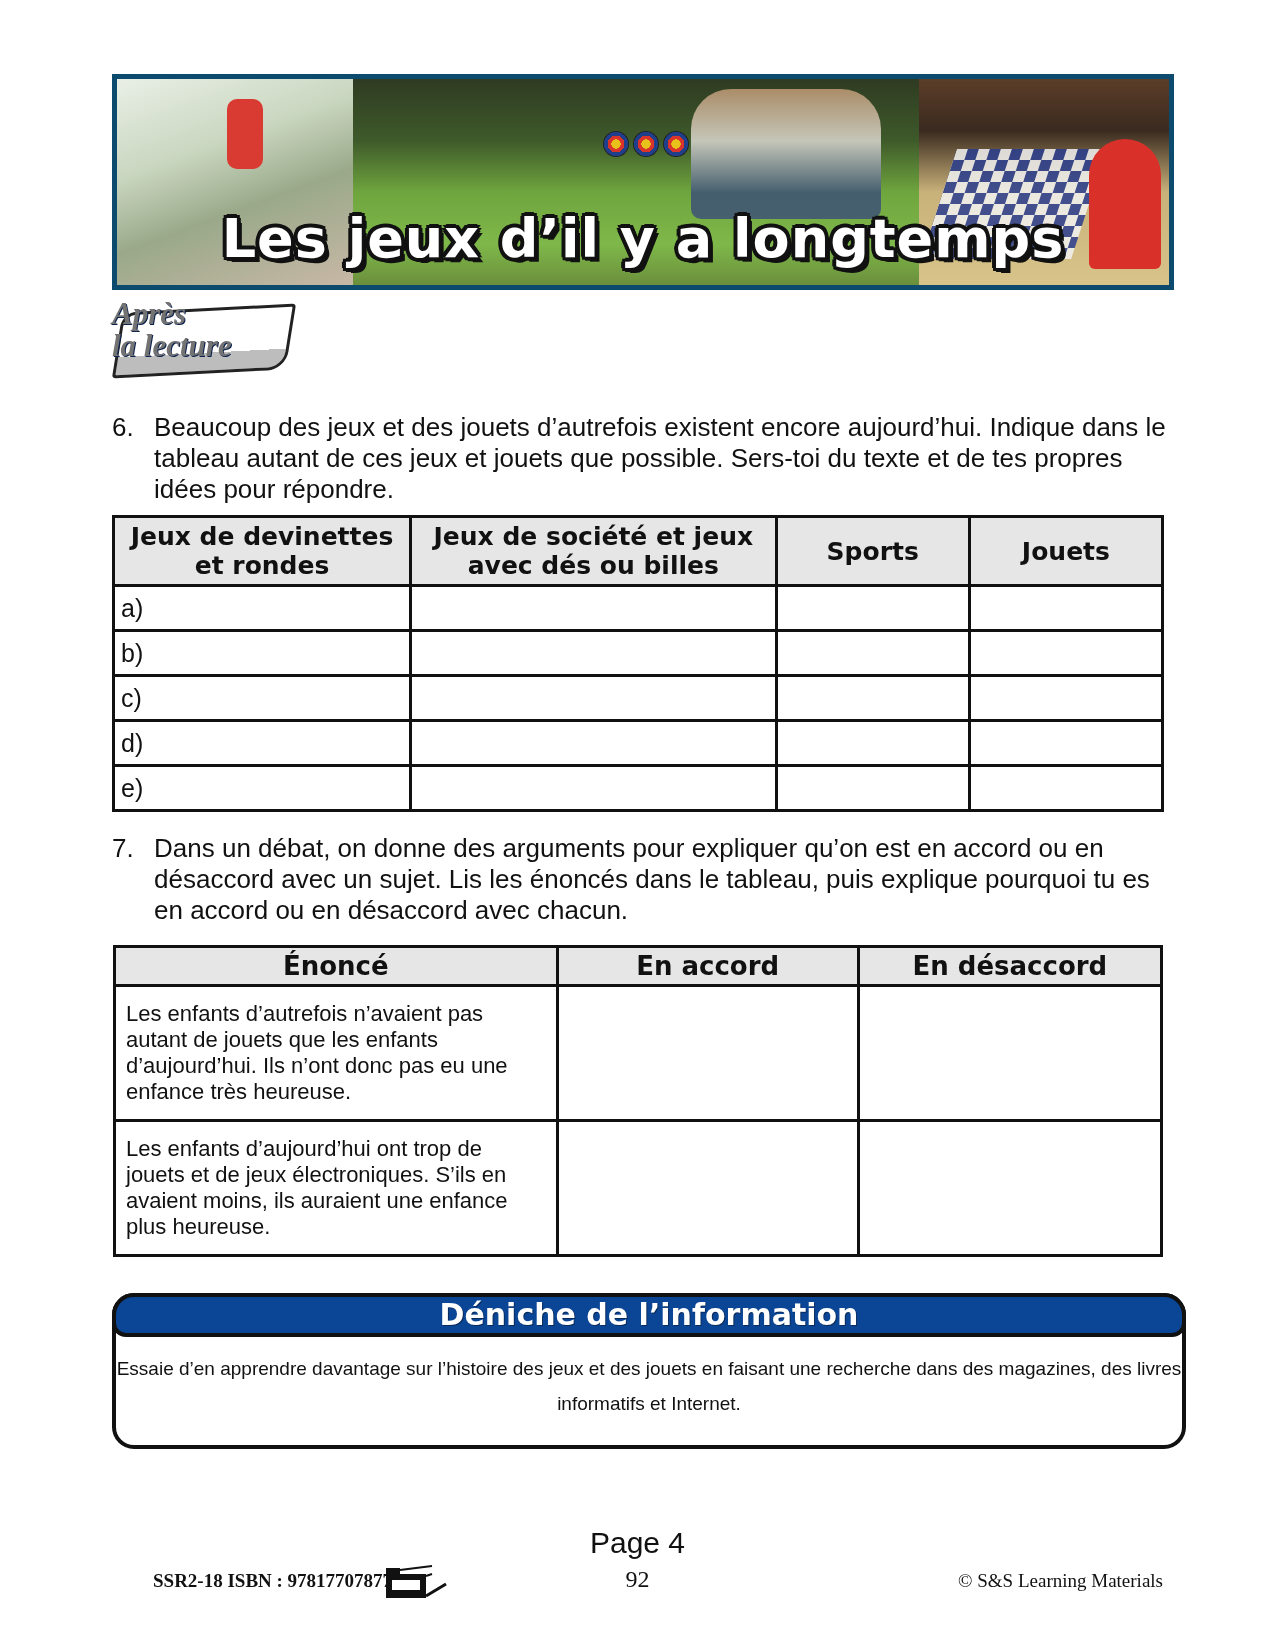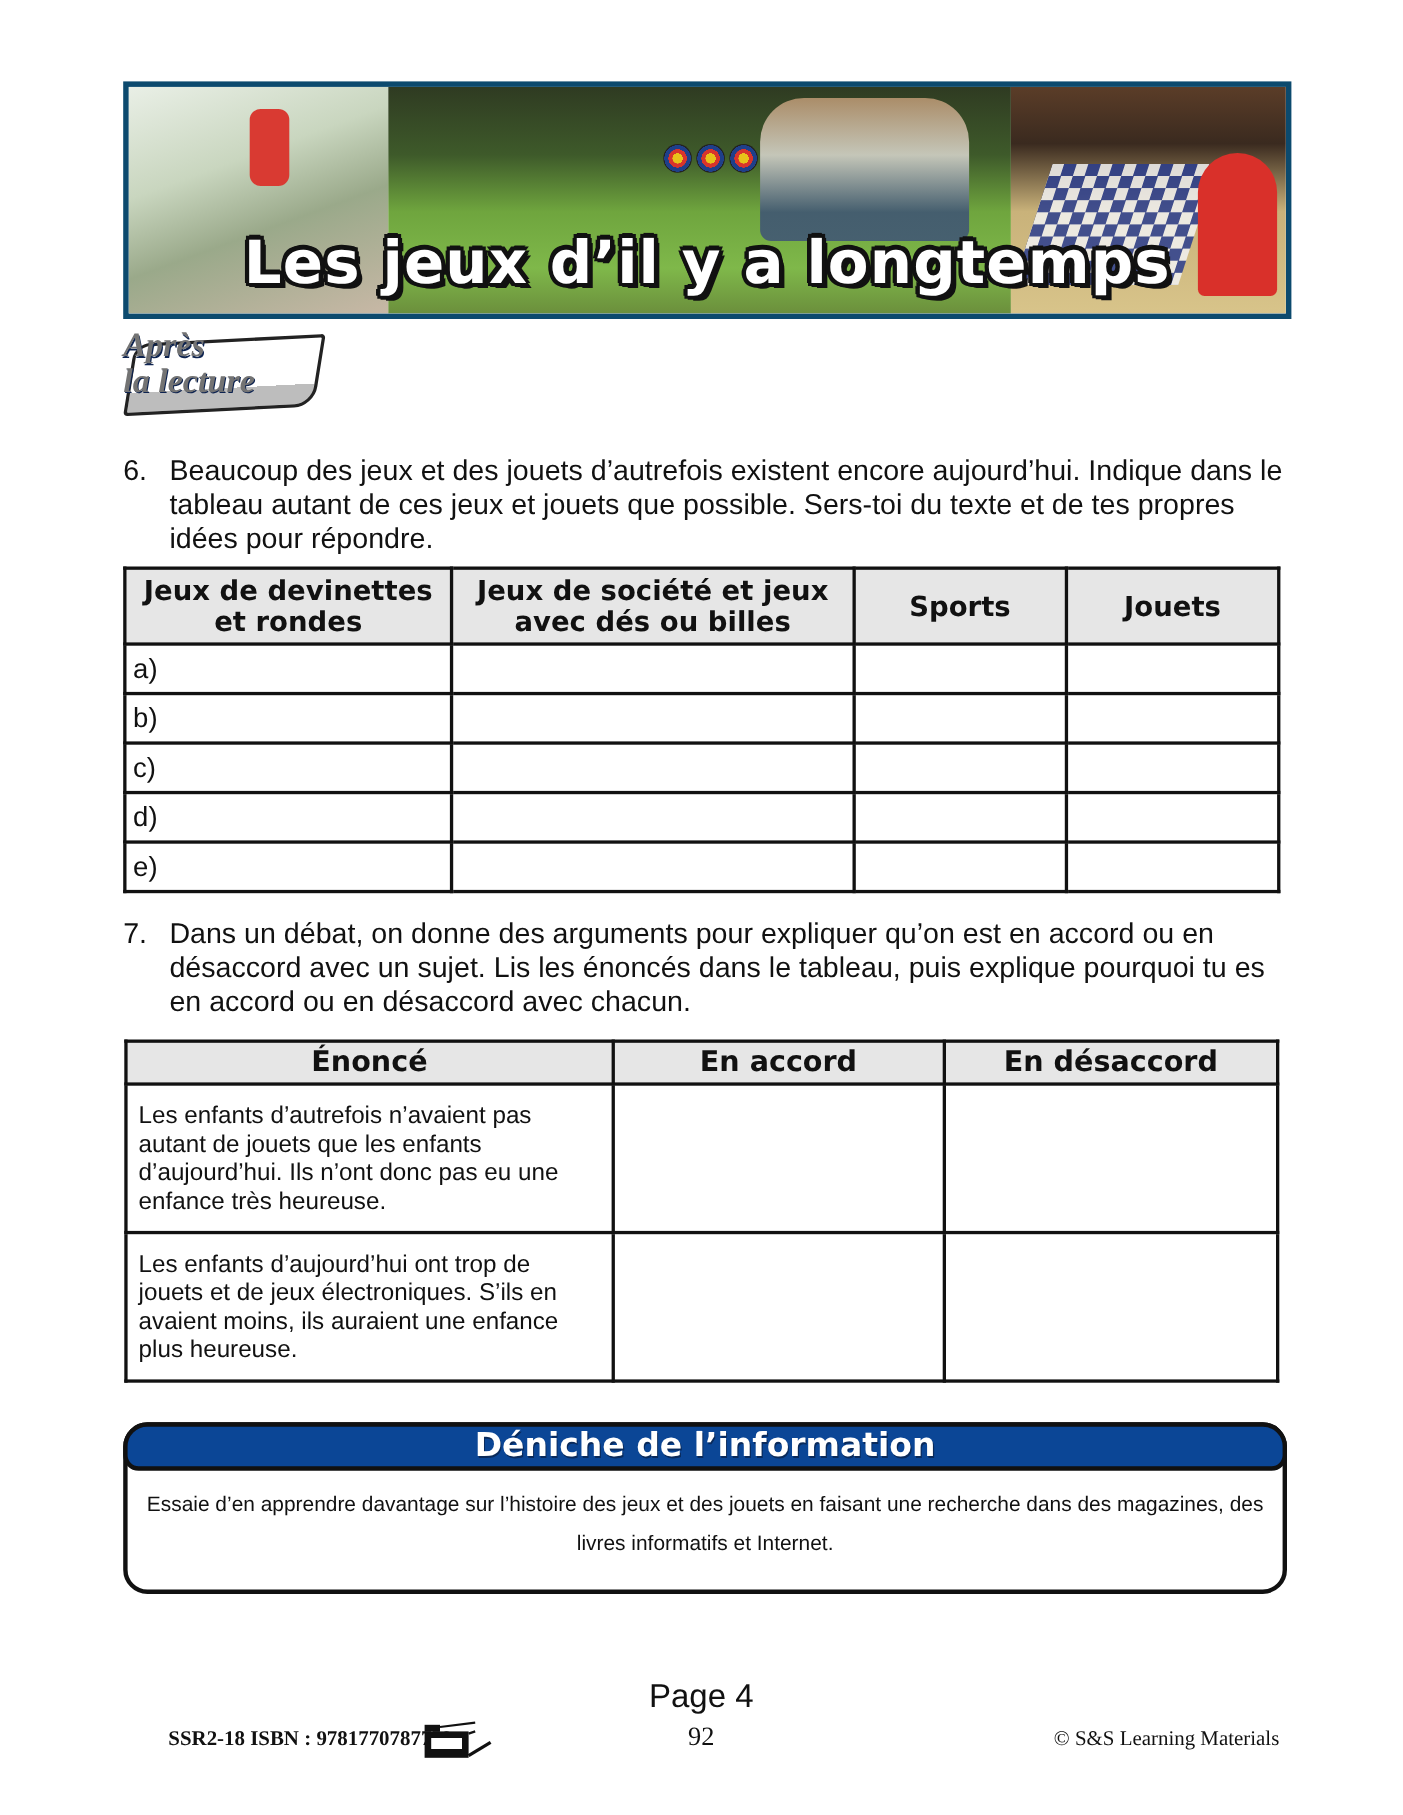--- a/index.html
+++ b/index.html
@@ -49,21 +49,21 @@
   .t1 { left:112px; top:515px; width:1052px;border-radius:31px; }
   .t1 th { height:64px; }
   .t1 td { height:42px; font-size:25px; padding:0 6px; vertical-align:middle; }
 
   .t2 { left:113px; top:945px; width:1050px; }
   .t2 th { height:34px; font-size:26px; }
   .t2 td { height:124px; font-size:22px; line-height:26px; padding:4px 10px; vertical-align:middle; }
 
   
   .info { position:absolute; left:112px; top:1293px; width:1050px; height:148px;
-          border:4px solid #111; border-radius:22px; background:#fff; }
+          border:4px solid #111; border-radius:22px; background:#fff;padding-left:16px; }
   .info-head { position:absolute; left:-4px; top:-4px; right:-4px; height:44px;
                background:#0b4696; border:4px solid #111; border-radius:22px 22px 14px 14px; box-sizing:border-box;
                text-align:center; color:#fff; font-family:"DejaVu Sans", sans-serif; font-weight:bold; font-size:30px; line-height:36px;
                text-shadow:1px 1px 0 #0a2a5a; }
   .info-body { position:absolute; left:0; right:0; top:54px; text-align:center; font-size:19px; line-height:35px; color:#111; }
 
   
   .pagelabel { position:absolute; left:0; right:0; top:1526px; text-align:center; font-size:30px; color:#111; }
   .footer { position:absolute; left:112px; right:112px; top:1564px; height:36px; }
   .isbn { position:absolute; left:0; top:6px; font-family:"Liberation Serif", serif; font-weight:bold; font-size:19px;margin-left:41px; }

